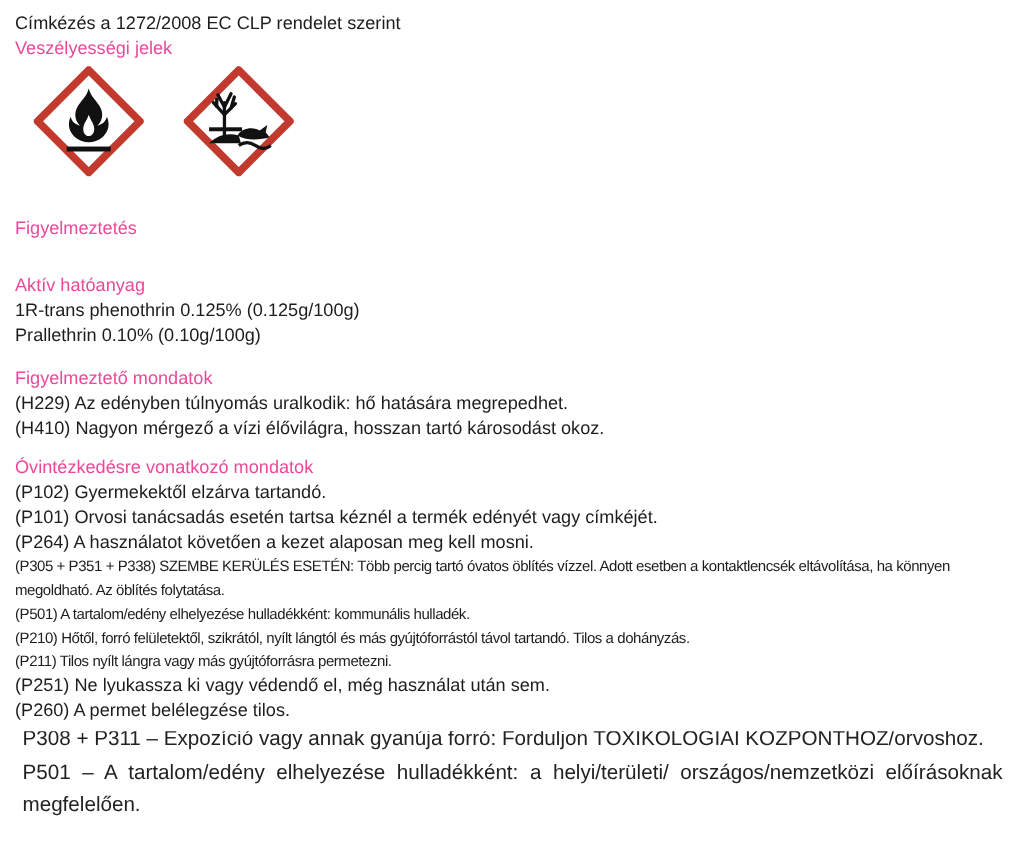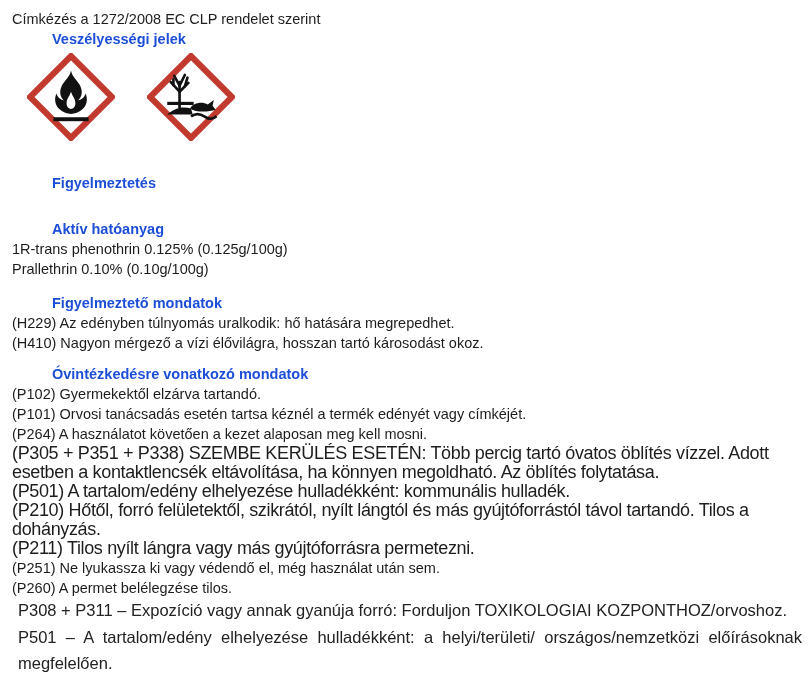--- a/index.html
+++ b/index.html
@@ -2,28 +2,28 @@
 <html><head>
 <meta charset="utf-8">
 <style>
   html,body { margin:0; padding:0; }
   body {
     width:812px; height:691px; background:#ffffff; overflow:hidden;
     font-family:"Liberation Sans", sans-serif; color:#1d1d1d;
   }
   .doc { padding:9px 10px 0 12px; width:790px; }
   .line { font-size:14.5px; line-height:20px; }
-  .bold { font-weight:bold; color:#1d4ed8;margin-left:40px; }
+  .bold { font-weight:normal; color:#ec4899; }
   .picto-row { display:flex; gap:32px; margin:4px 0 0 15px; height:88px; }
   svg.picto { width:88px; height:88px; display:block; }
   .signal { margin-top:32px; }
   .active-heading { margin-top:26px; }
   .hazard-heading { margin-top:14px; }
   .prec-heading { margin-top:11px; }
-  .statements .line.narrow { font-size:18px; letter-spacing:-0.35px; line-height:19px; }
+  .statements .line.narrow { font-size:12px; letter-spacing:-0.35px; line-height:19px; }
   .footer { margin:6px 0 0 6px; font-size:16.5px; color:#222; }
   .footer .clip { height:20px; overflow:hidden; }
   .footer .clip .inner { line-height:25px; margin-top:-6px; white-space:nowrap; }
   .footer .justify { line-height:26px; text-align:justify; text-align-last:justify; width:784px; }
   .footer .last-line { line-height:26px; }
 </style>
 </head>
 <body>
 
 <div class="doc">

